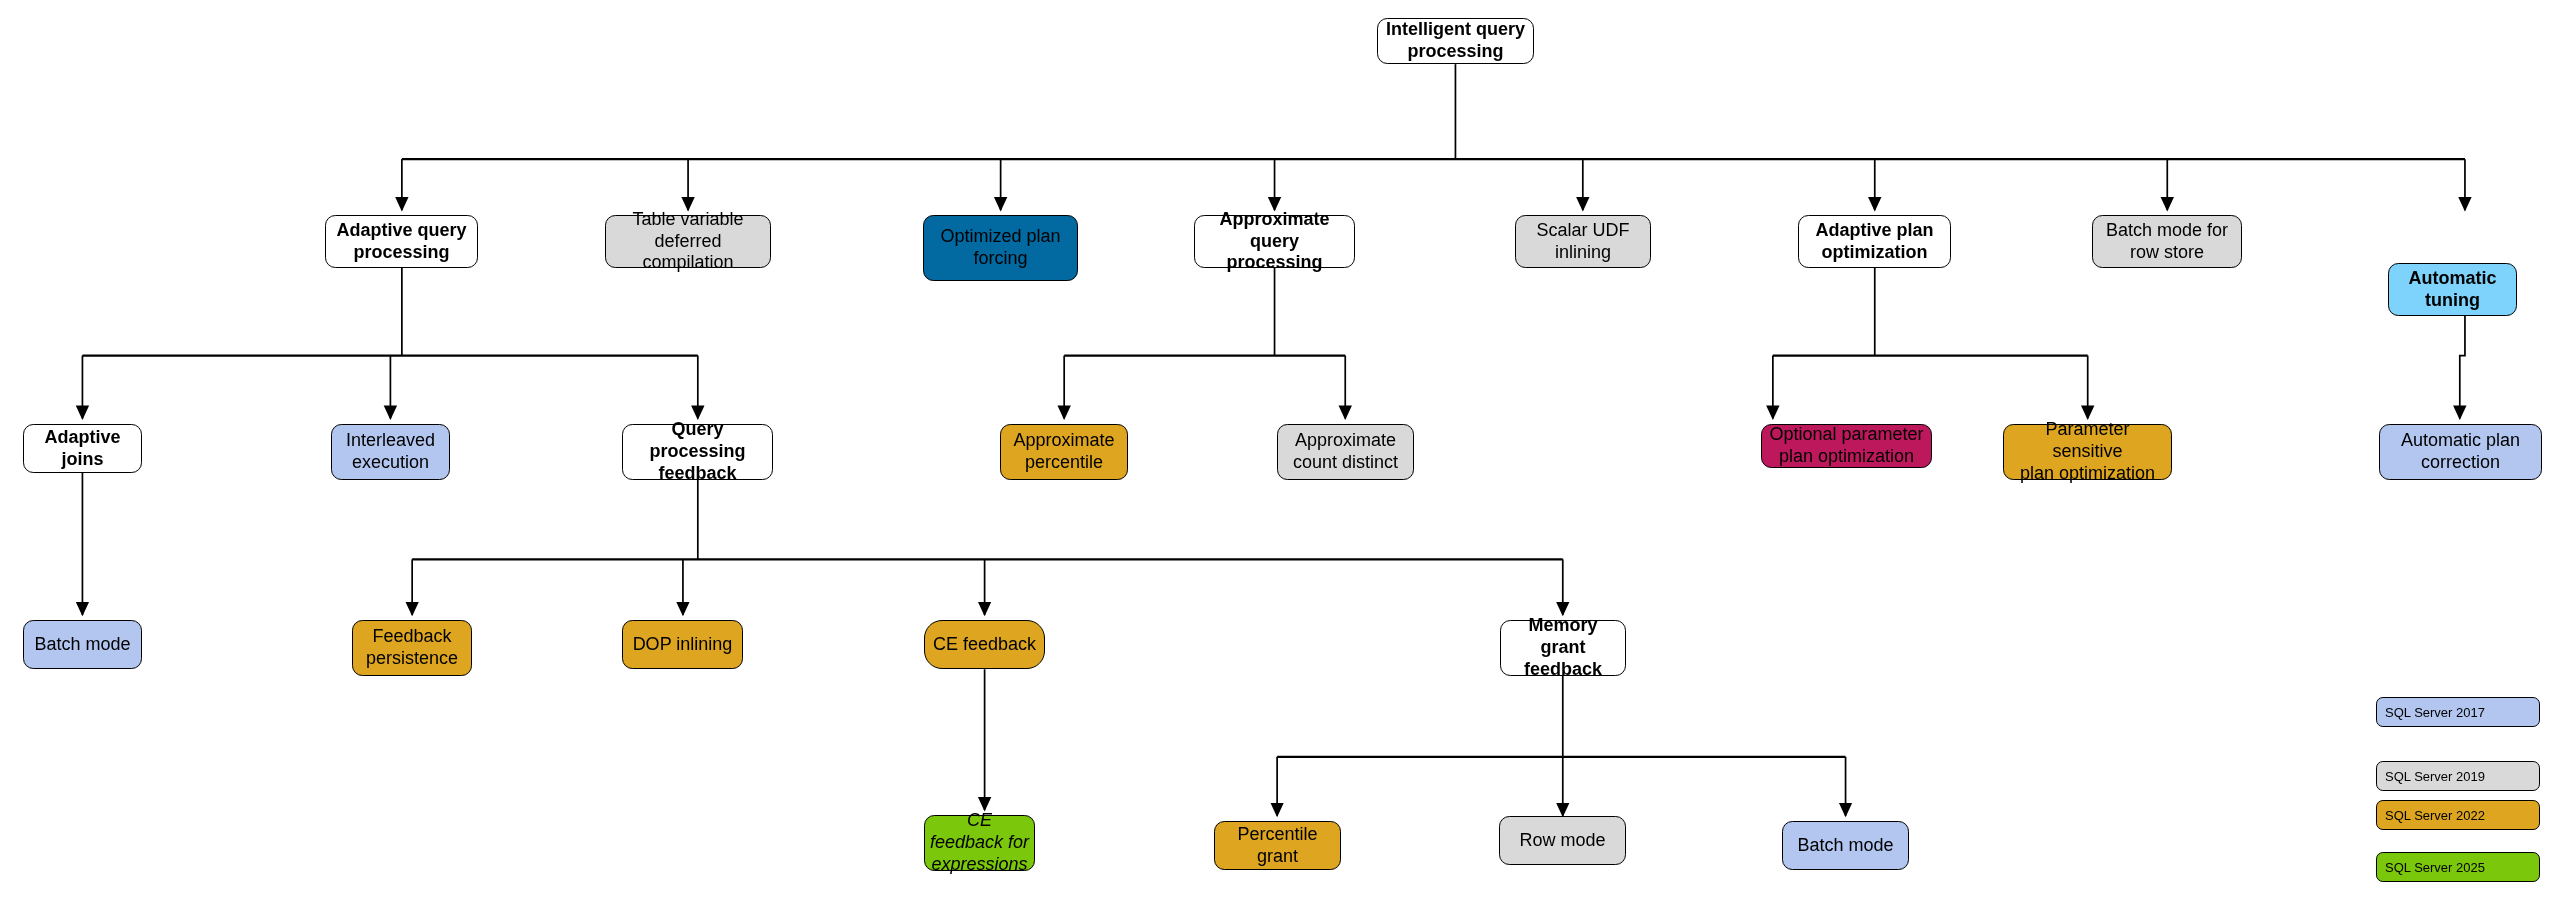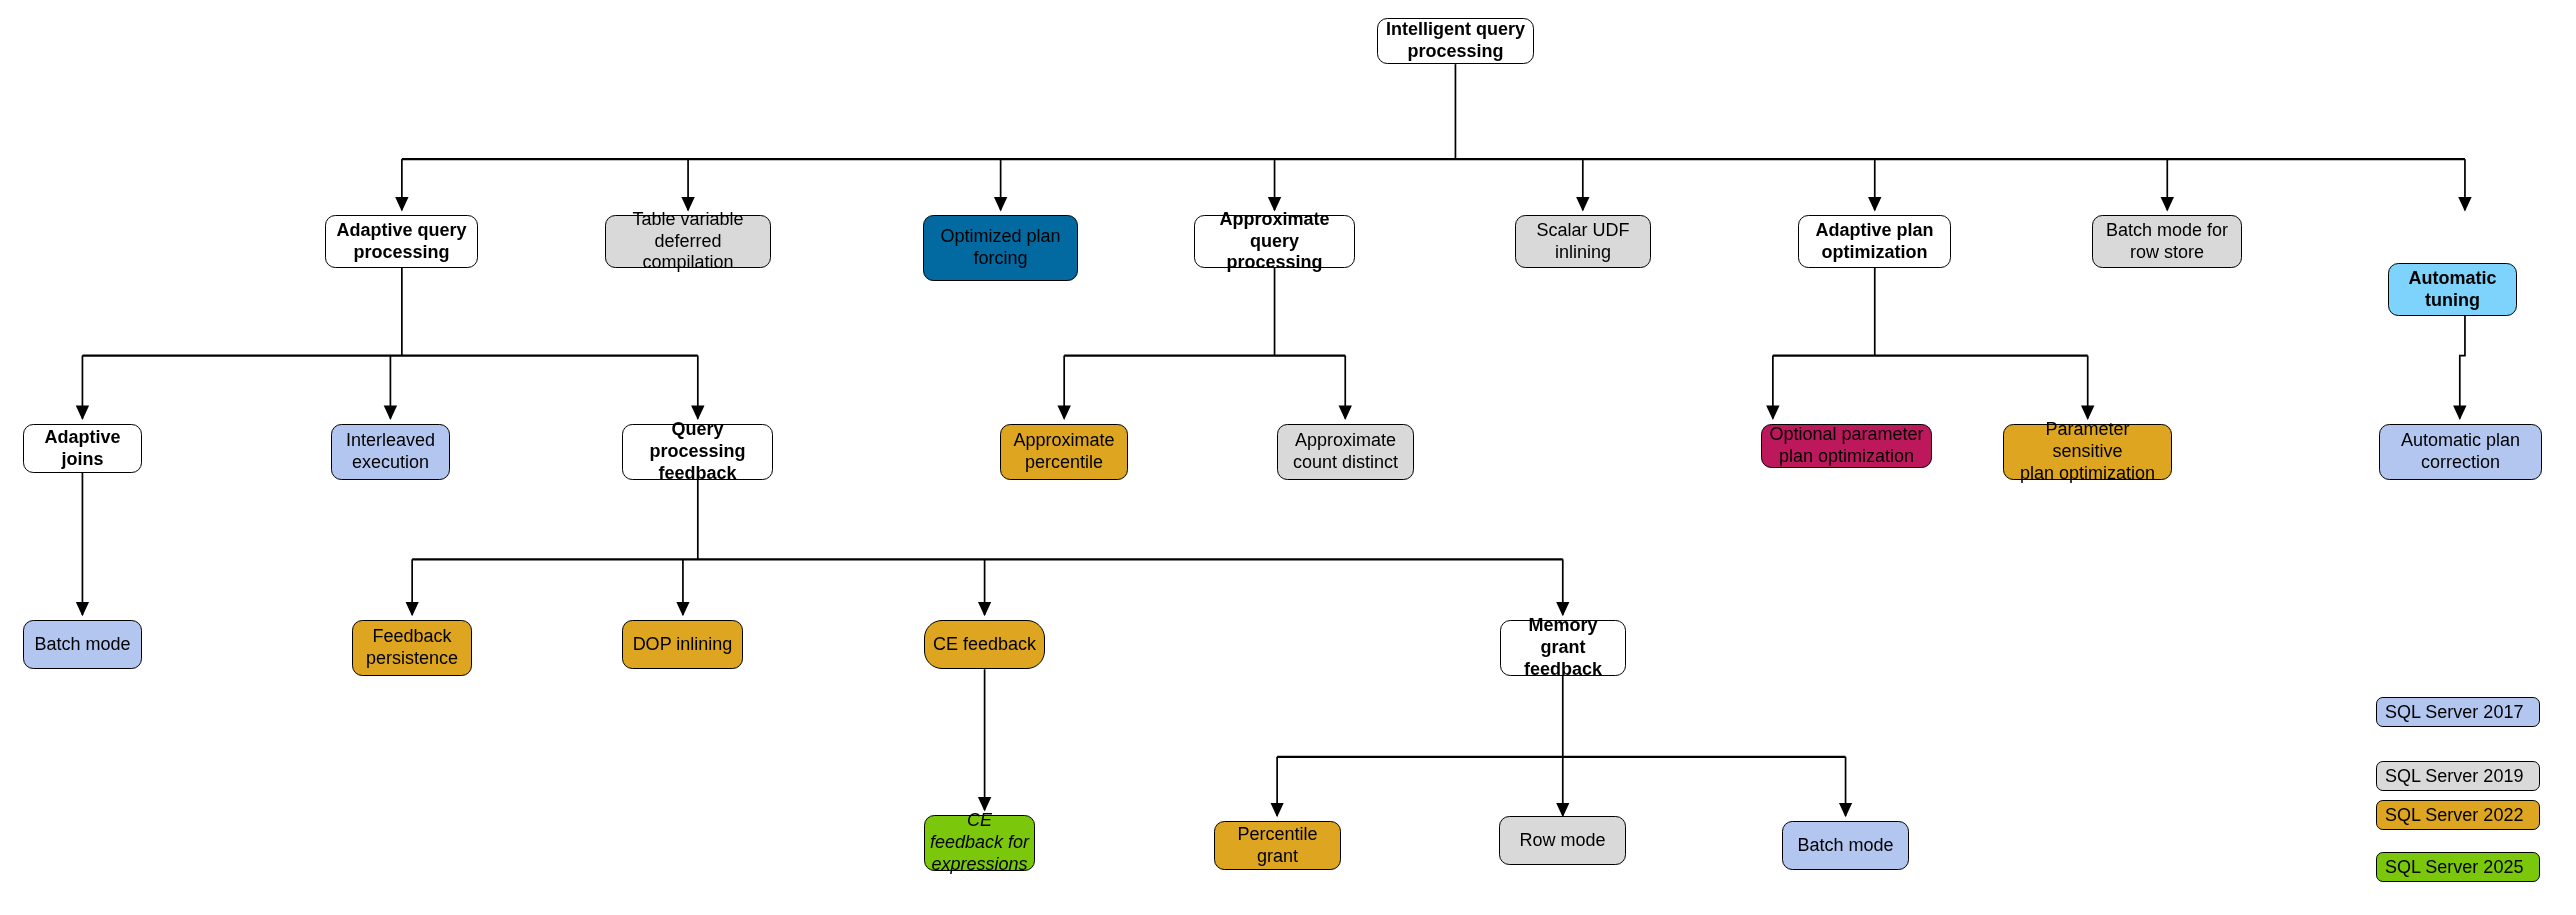--- a/index.html
+++ b/index.html
@@ -43,21 +43,21 @@
   .node.root { font-weight: bold; }
   .legend-item {
     position: absolute;
     box-sizing: border-box;
     border: 1.7px solid #000000;
     border-radius: 6.9px;
     display: flex;
     align-items: center;
     justify-content: flex-start;
     padding-left: 8px;
-    font-size: 18px;
+    font-size: 13px;
     color: #000000;
     z-index: 2;
   }
 </style>
 </head>
 <body>
 
 <div id="canvas">
   <svg id="edges" viewBox="0 0 4500 1600" xmlns="http://www.w3.org/2000/svg">
     <defs>

